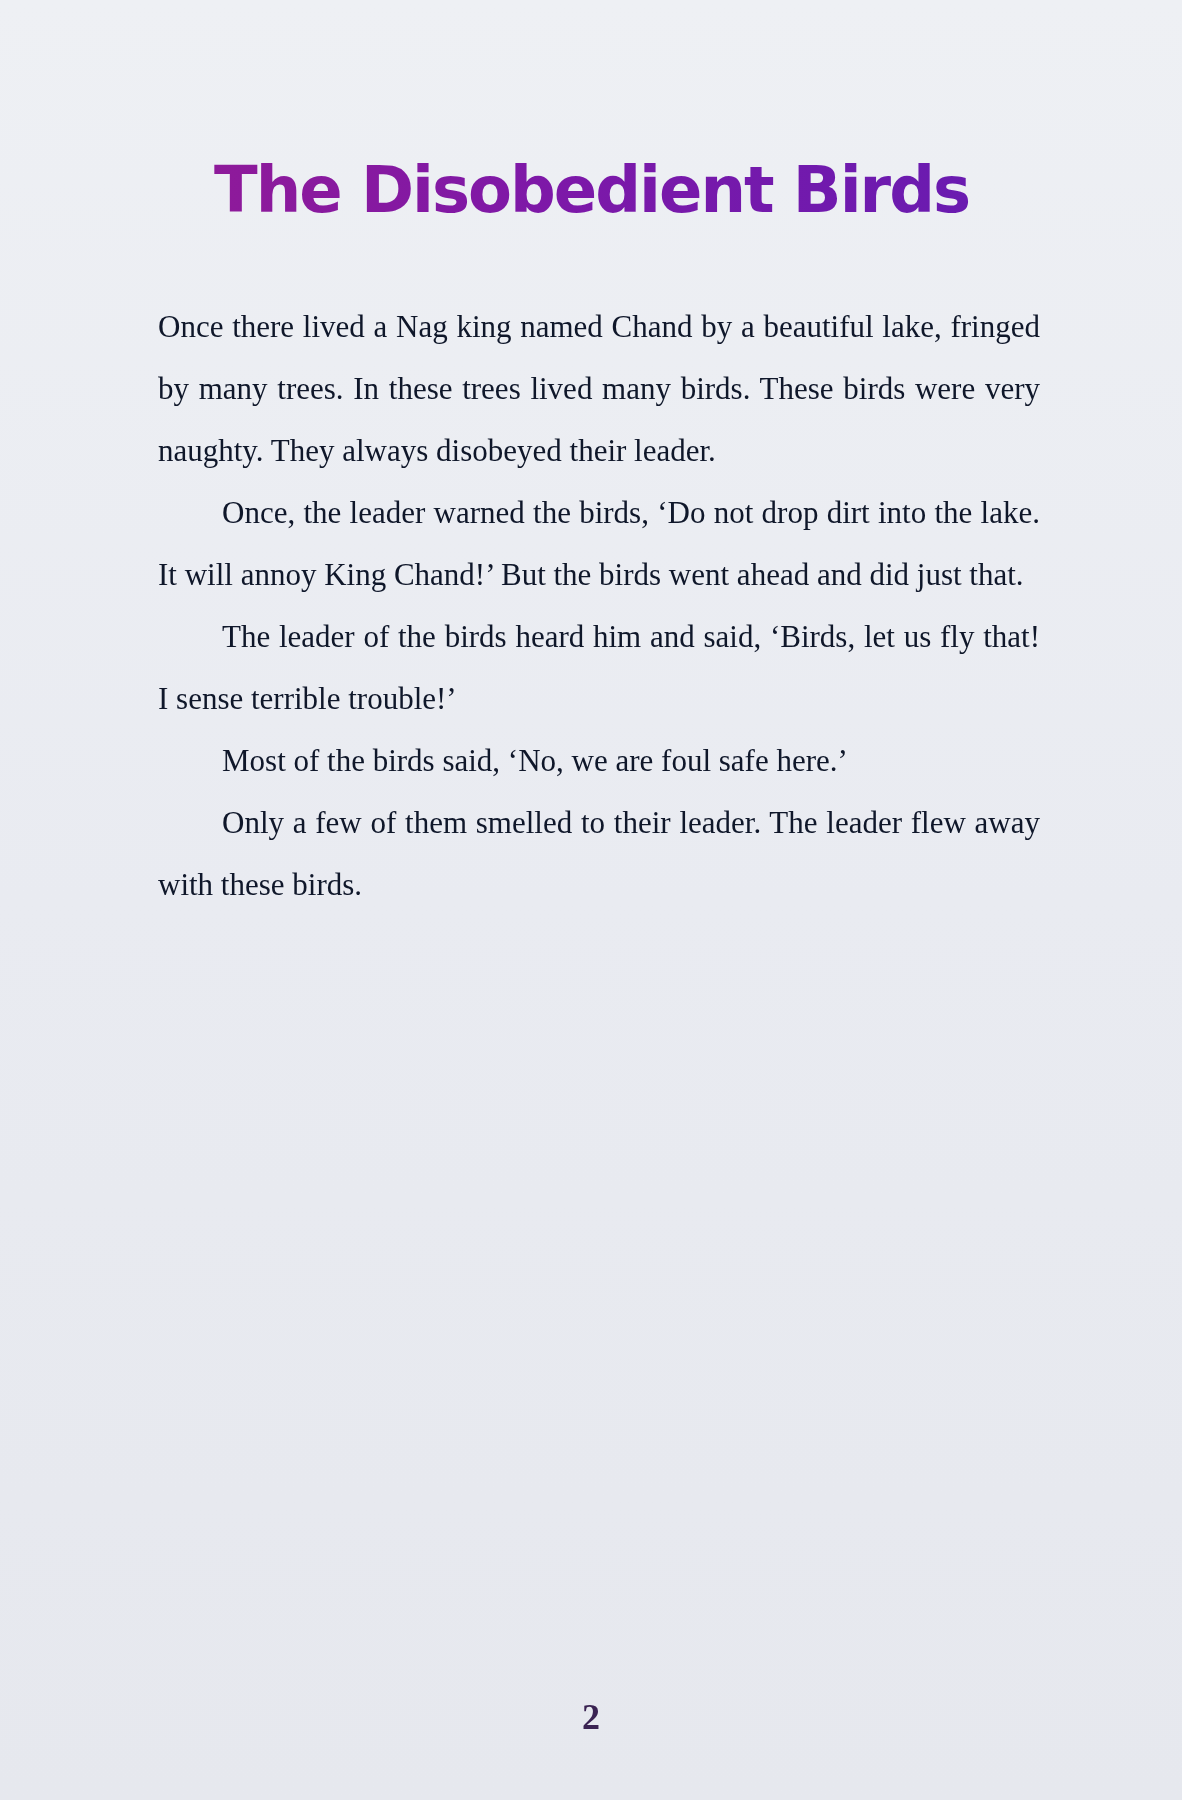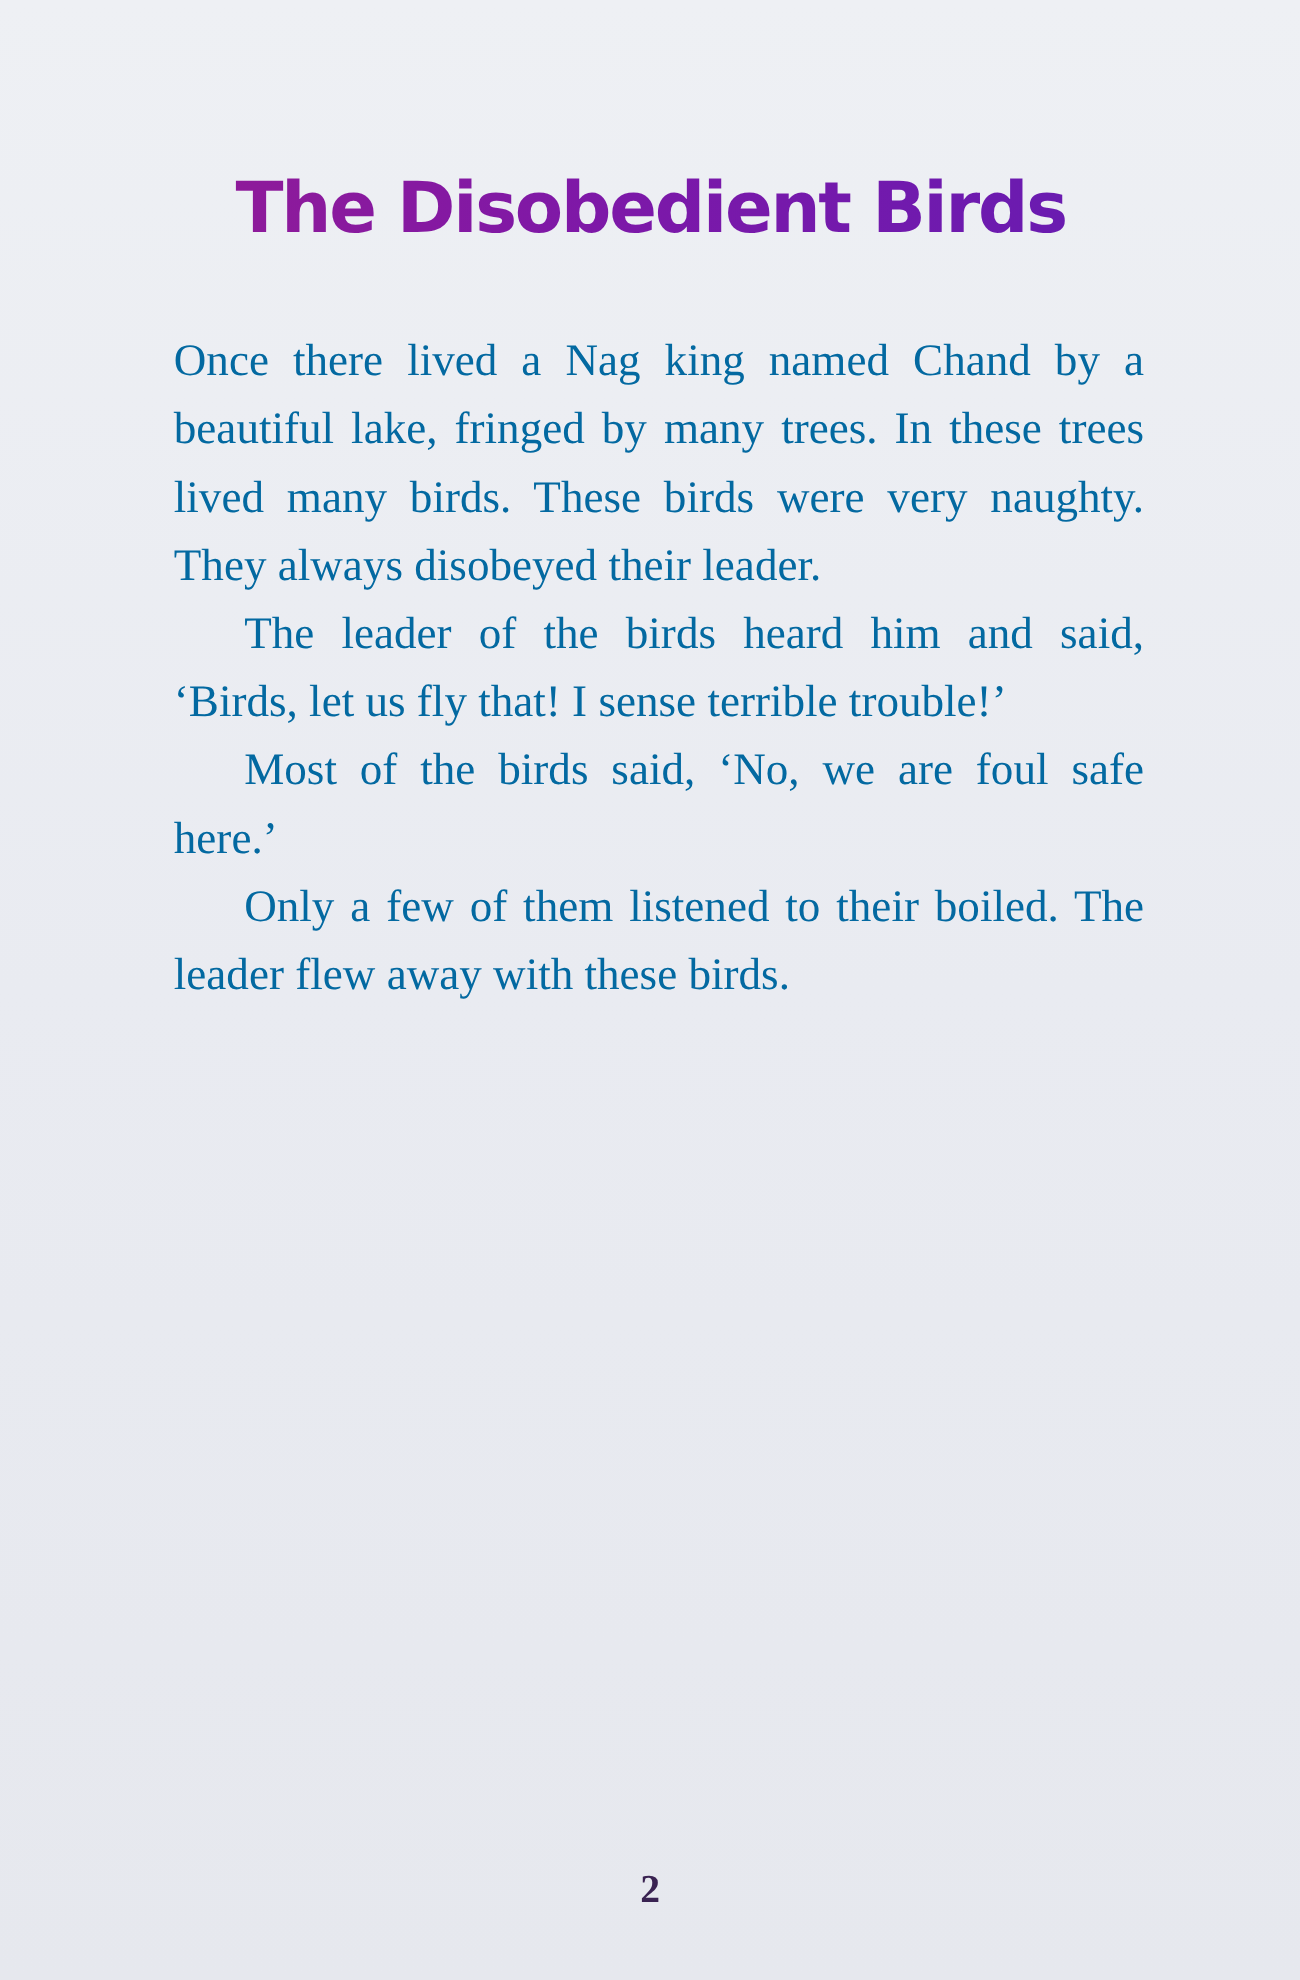--- a/index.html
+++ b/index.html
@@ -35,23 +35,23 @@
       -webkit-background-clip: text;
       background-clip: text;
       color: transparent;
     }
     .body-text {
       position: absolute;
       left: 158px;
       top: 296px;
       width: 882px;
       font-family: "Liberation Serif", serif;
-      font-size: 41px;
+      font-size: 31px;
       line-height: 62px;
-      color: #0369a1;
+      color: #0f172a;
       text-align: justify;
     }
     .para {
       margin: 0;
       text-indent: 64px;
     }
     .para.first {
       text-indent: 0;
     }
     .page-number {
@@ -67,19 +67,20 @@
     }
   </style>
 </head>
 <body>
 
 <div class="page">
   <h1 class="title">The Disobedient Birds</h1>
 
   <div class="body-text">
     <p class="para first">Once there lived a Nag king named Chand by a beautiful lake, fringed by many trees. In these trees lived many birds. These birds were very naughty. They always disobeyed their leader.</p>
+    <p class="para">Once, the leader warned the birds, ‘Do not drop dirt into the lake. It will annoy King Chand!’ But the birds went ahead and did just that.</p>
     <p class="para">The leader of the birds heard him and said, ‘Birds, let us fly that! I sense terrible trouble!’</p>
     <p class="para">Most of the birds said, ‘No, we are foul safe here.’</p>
-    <p class="para">Only a few of them listened to their boiled. The leader flew away with these birds.</p>
+    <p class="para">Only a few of them smelled to their leader. The leader flew away with these birds.</p>
   </div>
 
   <div class="page-number">2</div>
 </div>
 
 </body></html>

